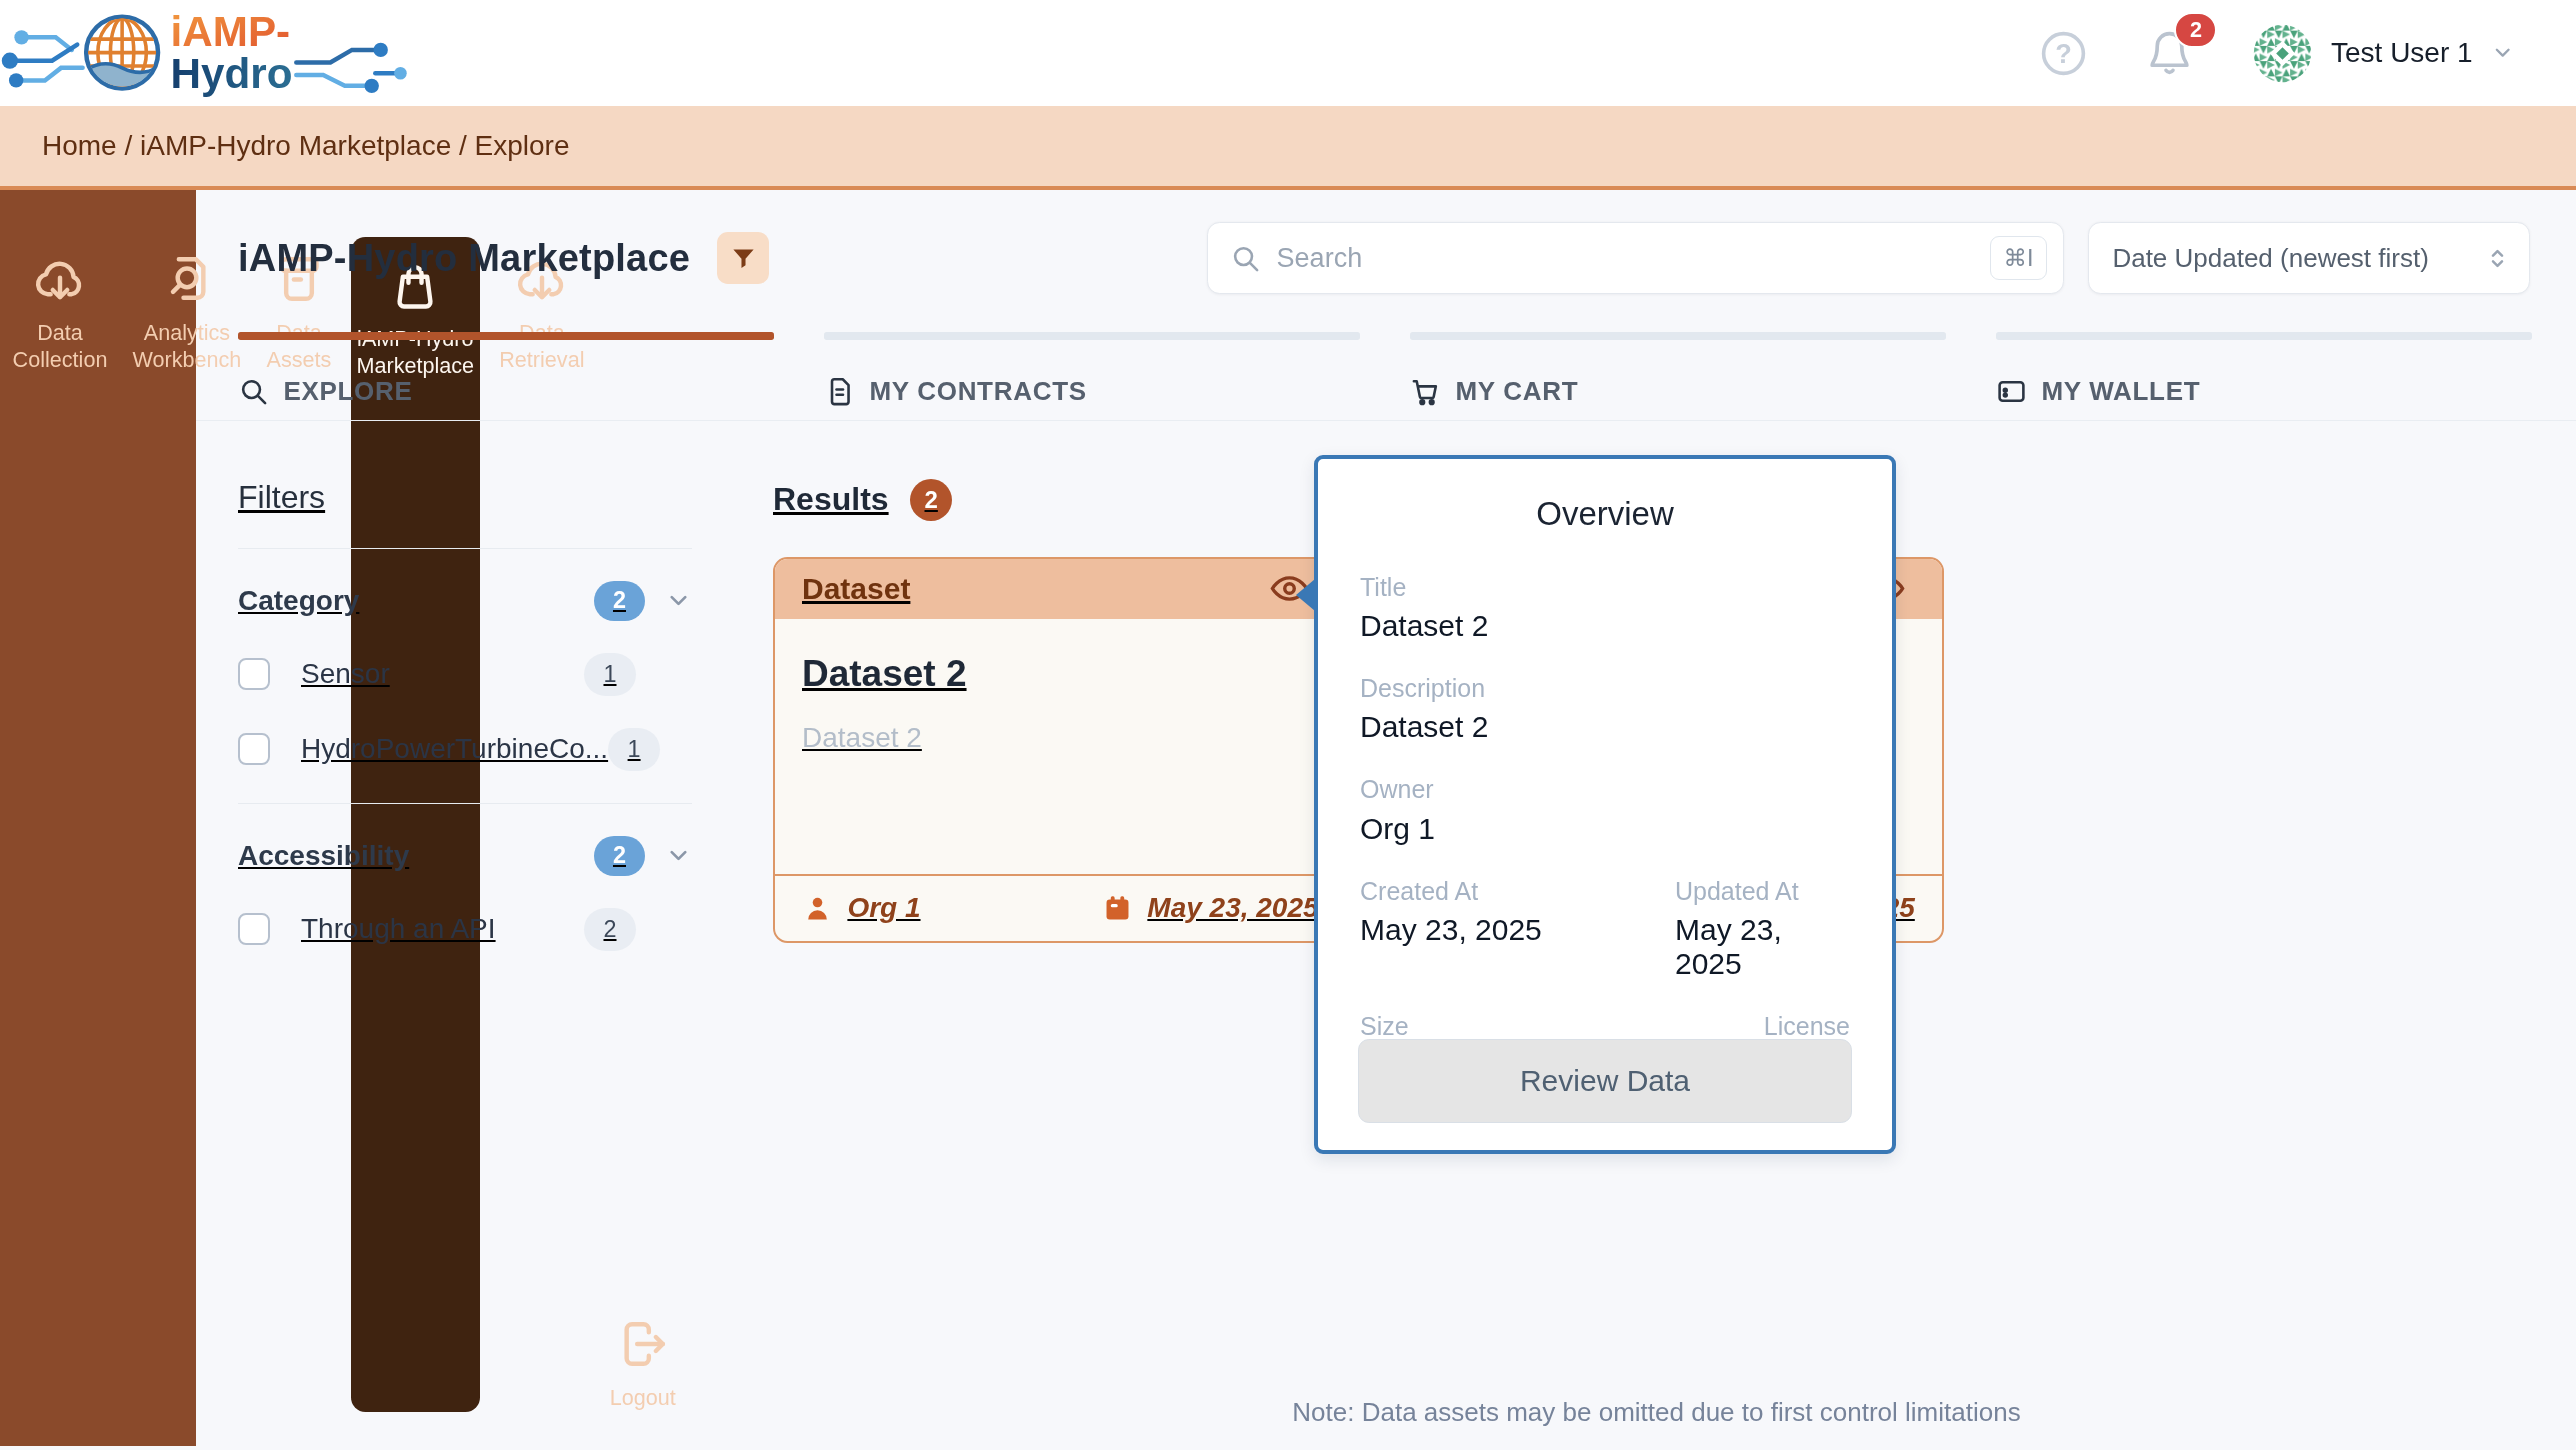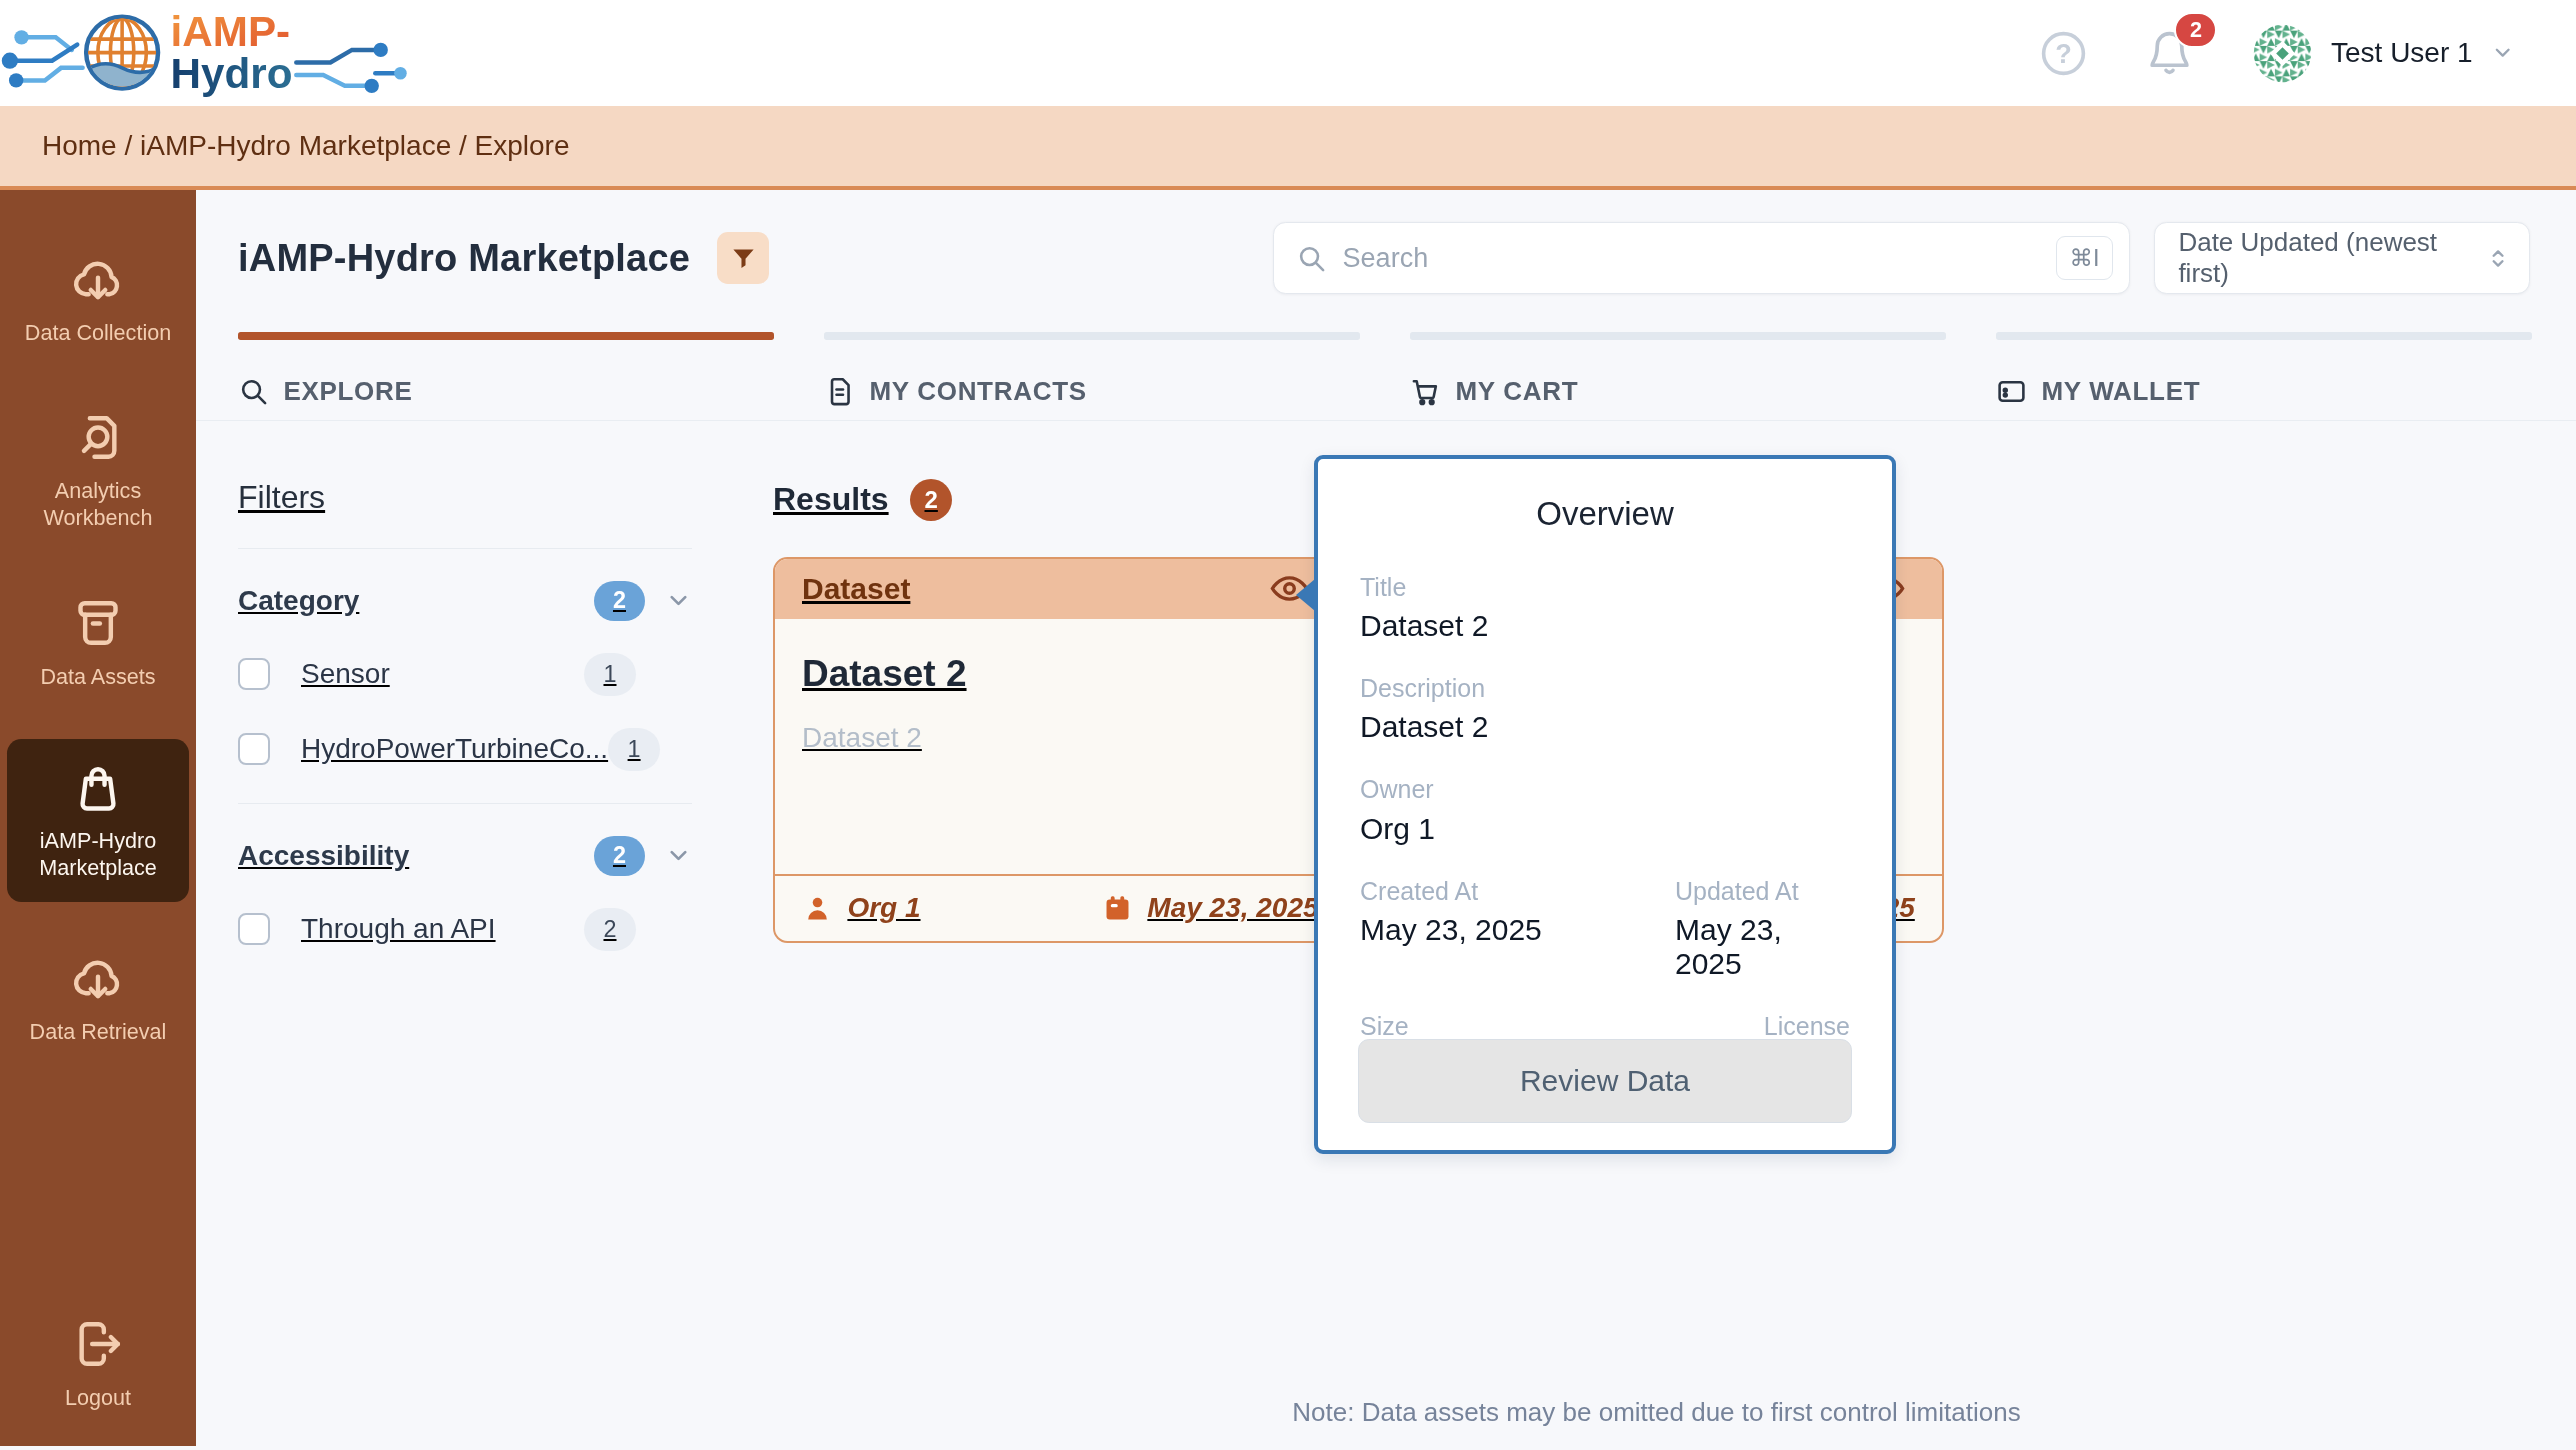--- a/index.html
+++ b/index.html
@@ -19,41 +19,41 @@
     display:flex; align-items:center; justify-content:center; }
 
   
   .breadcrumb { height:84px; background:#f5d8c3; border-bottom:4.5px solid #d98a55; display:flex; align-items:center;
     padding-left:42px; font-size:28px; color:#5f2f12; }
 
   
   .body-row { display:flex; height:1256px; }
 
   
-  .sidebar { width:196px; background:#8a4a2b; display:flex; flex-direction:column; padding-top:47px; flex-shrink:0; }
+  .sidebar { width:196px; background:#8a4a2b; display:flex; padding-top:47px; flex-shrink:0; }
   .side-item { display:flex; flex-direction:column; align-items:center; gap:12.6px; color:#f3cdb0;
     font-size:21.6px; line-height:1.25; text-align:center; padding:14.4px 5.4px; margin:0 7.2px 34px; border-radius:14.4px; cursor:pointer; }
   .side-item svg { width:56px; height:56px; }
   .side-item.active { background:#3f2310; color:#fdf6ef; padding:20px 5.4px; }
   .side-logout { margin-top:auto; margin-bottom:20px; }
 
   
   .content { flex:1; display:flex; flex-direction:column; position:relative; }
 
   .page-head { display:flex; align-items:center; margin:32px 46px 0 42px; }
   .page-title { font-size:38px; font-weight:700; color:#232e3e; letter-spacing:0.2px; }
   .filter-btn { width:52px; height:52px; border-radius:10.8px; background:#f8ddc7; border:none; margin-left:27px;
     display:flex; align-items:center; justify-content:center; cursor:pointer; }
   .head-spacer { flex:1; }
   .search-box { width:857px; height:72px; background:#fff; border:1.8px solid #e4e8ee; border-radius:12.6px;
     display:flex; align-items:center; padding:0 16px 0 21.6px; box-shadow:0 0.9px 2.7px rgba(16,24,40,.05); }
   .search-box input { flex:1; border:none; outline:none; font-size:27px; color:#3a4454; margin-left:16px; background:transparent; font-family:"Liberation Sans",sans-serif; }
   .search-box input::placeholder { color:#9aa5b3; }
   .kbd { border:1.8px solid #e0e6ed; border-radius:9px; padding:7.2px 12.6px; font-size:23.4px; color:#7e8a99; }
-  .sort-box { width:376px; height:72px; background:#fff; border:1.8px solid #e4e8ee; border-radius:12.6px; margin-left:24px;
+  .sort-box { width:442px; height:72px; background:#fff; border:1.8px solid #e4e8ee; border-radius:12.6px; margin-left:24px;
     display:flex; align-items:center; justify-content:space-between; padding:0 18px 0 23.4px; cursor:pointer;
     font-size:26px; color:#55606e; box-shadow:0 0.9px 2.7px rgba(16,24,40,.05); }
 
   
   .tabs-wrap { margin-top:38px; padding:0 44px 0 42px; border-bottom:1.8px solid #e9edf2; }
   .tabs { display:grid; grid-template-columns:repeat(4,1fr); gap:50px; }
   .tab { cursor:pointer; }
   .tab .bar { height:8px; border-radius:2.7px; background:#e2e8ef; }
   .tab.active .bar { background:#b2542b; }
   .tab-label { display:flex; align-items:center; gap:14.4px; margin:36px 0 12.6px; font-weight:700; font-size:26px;

